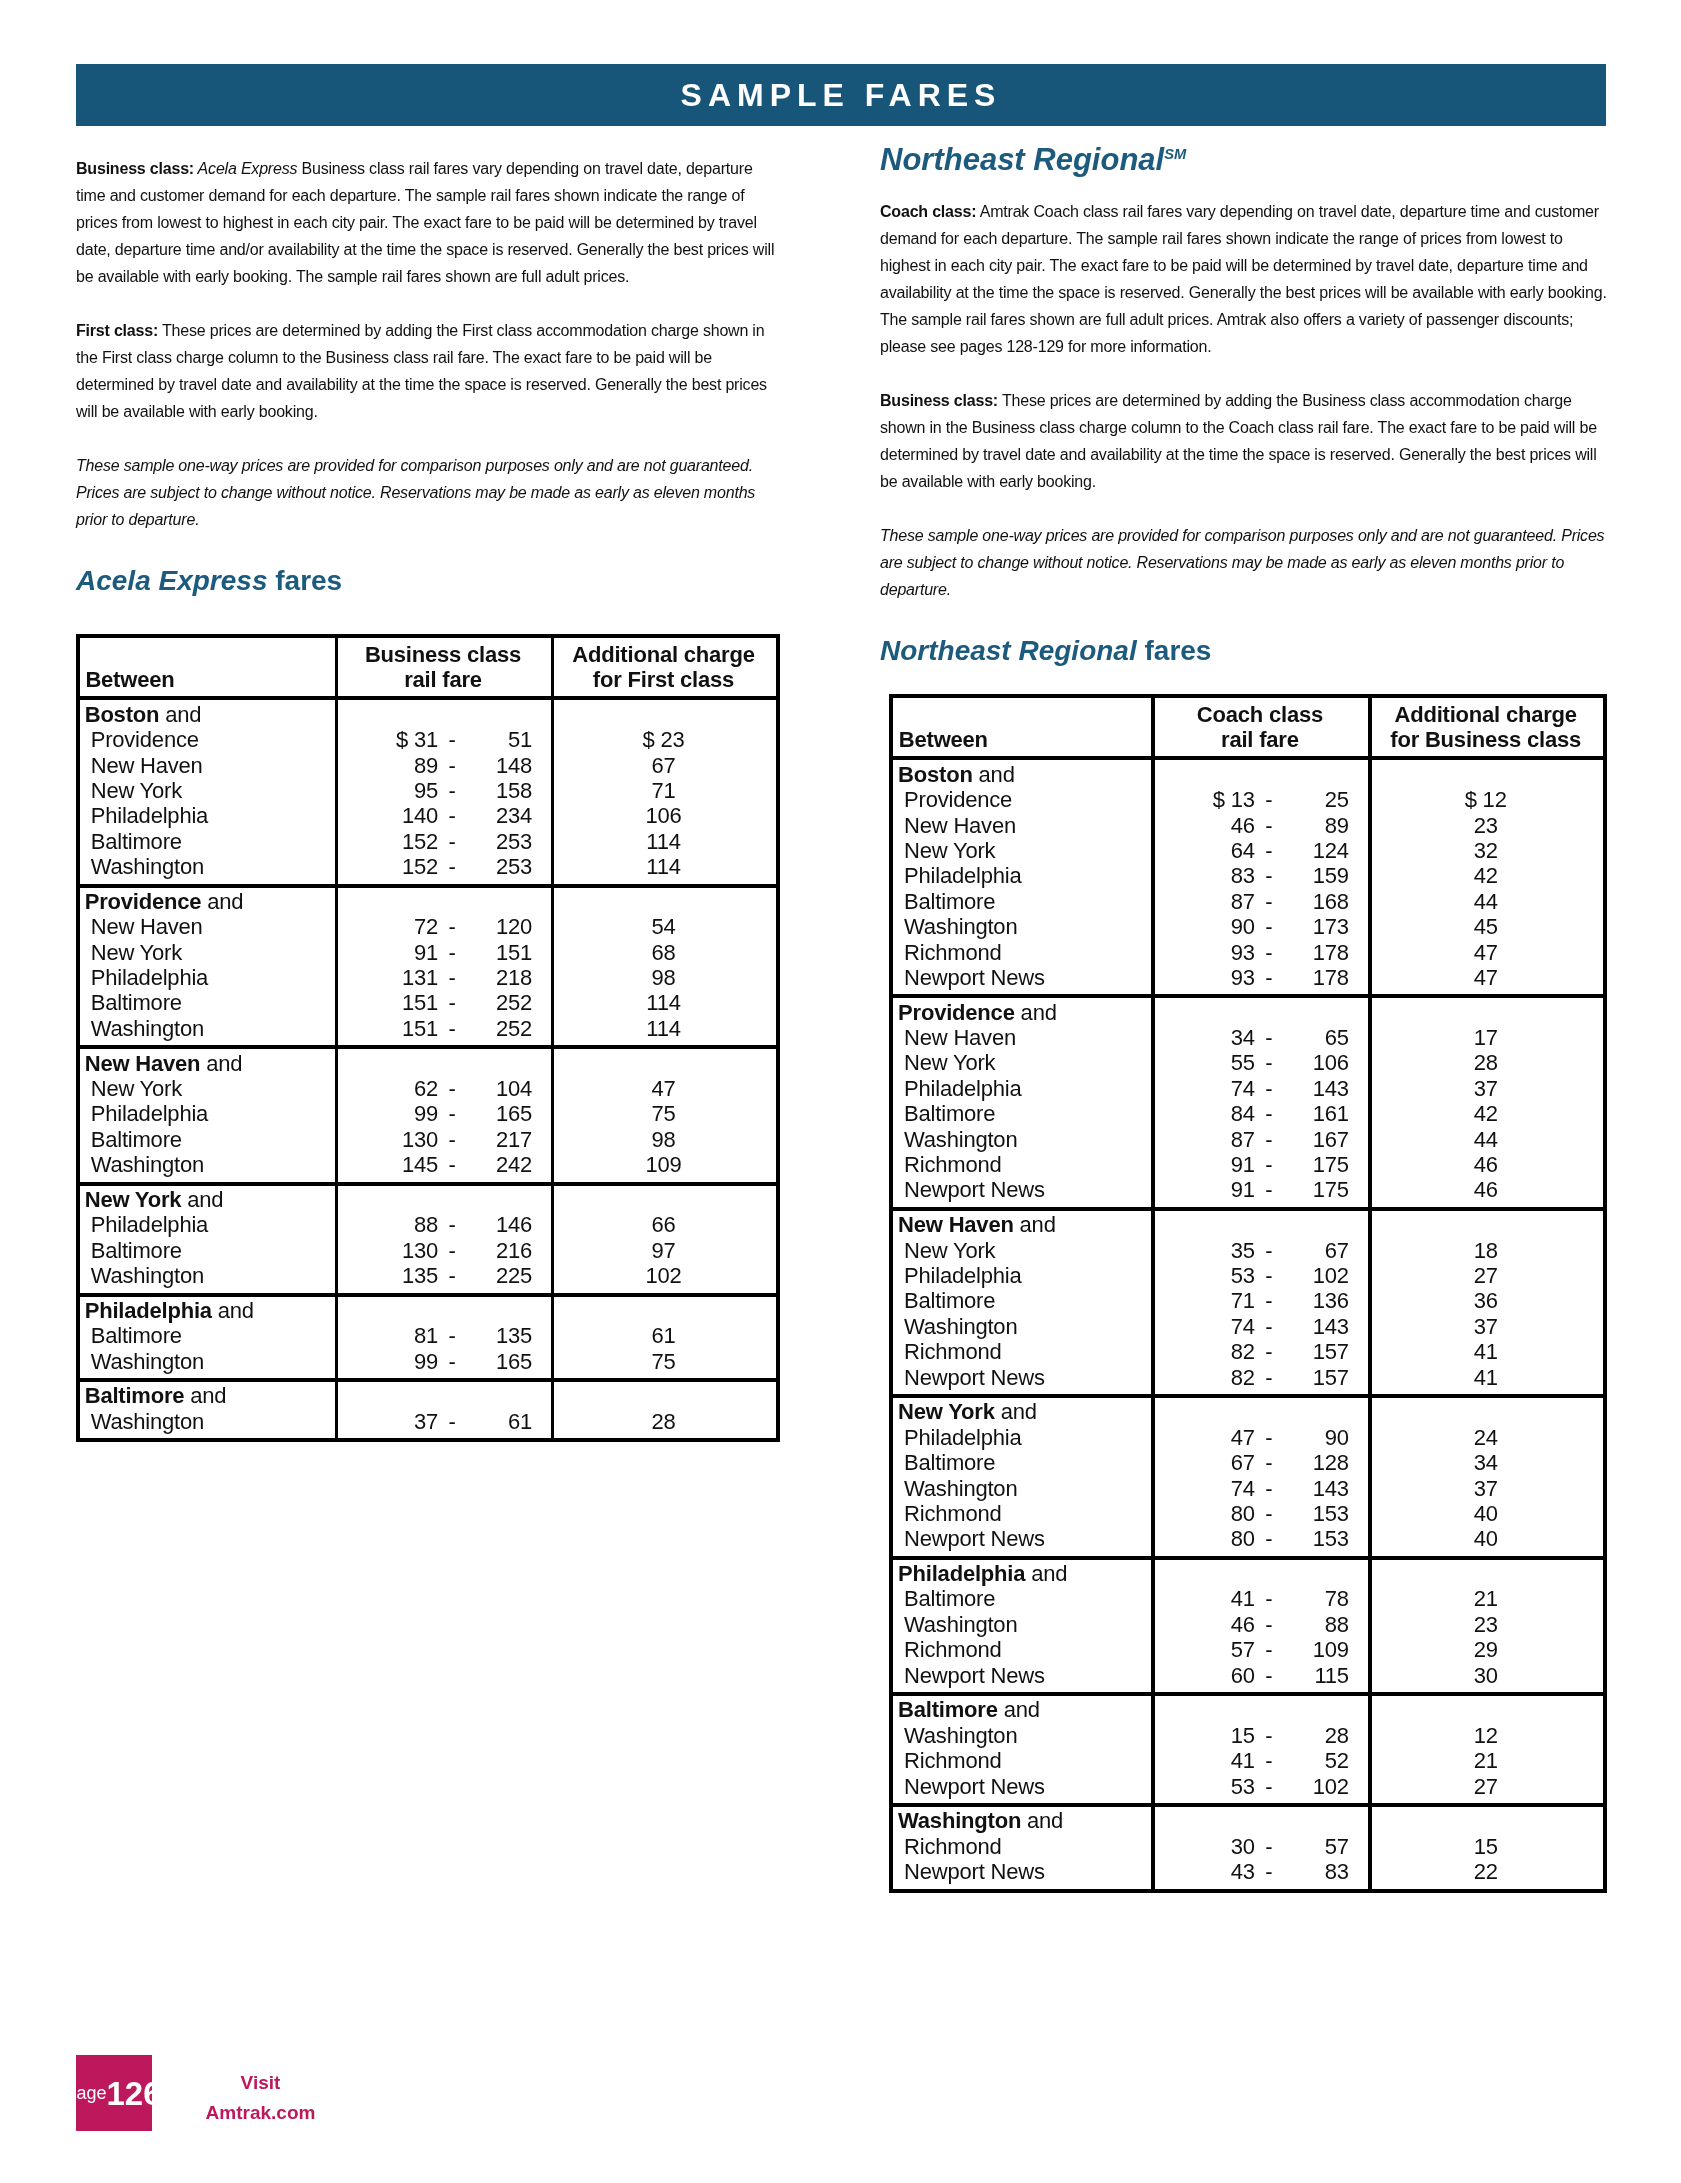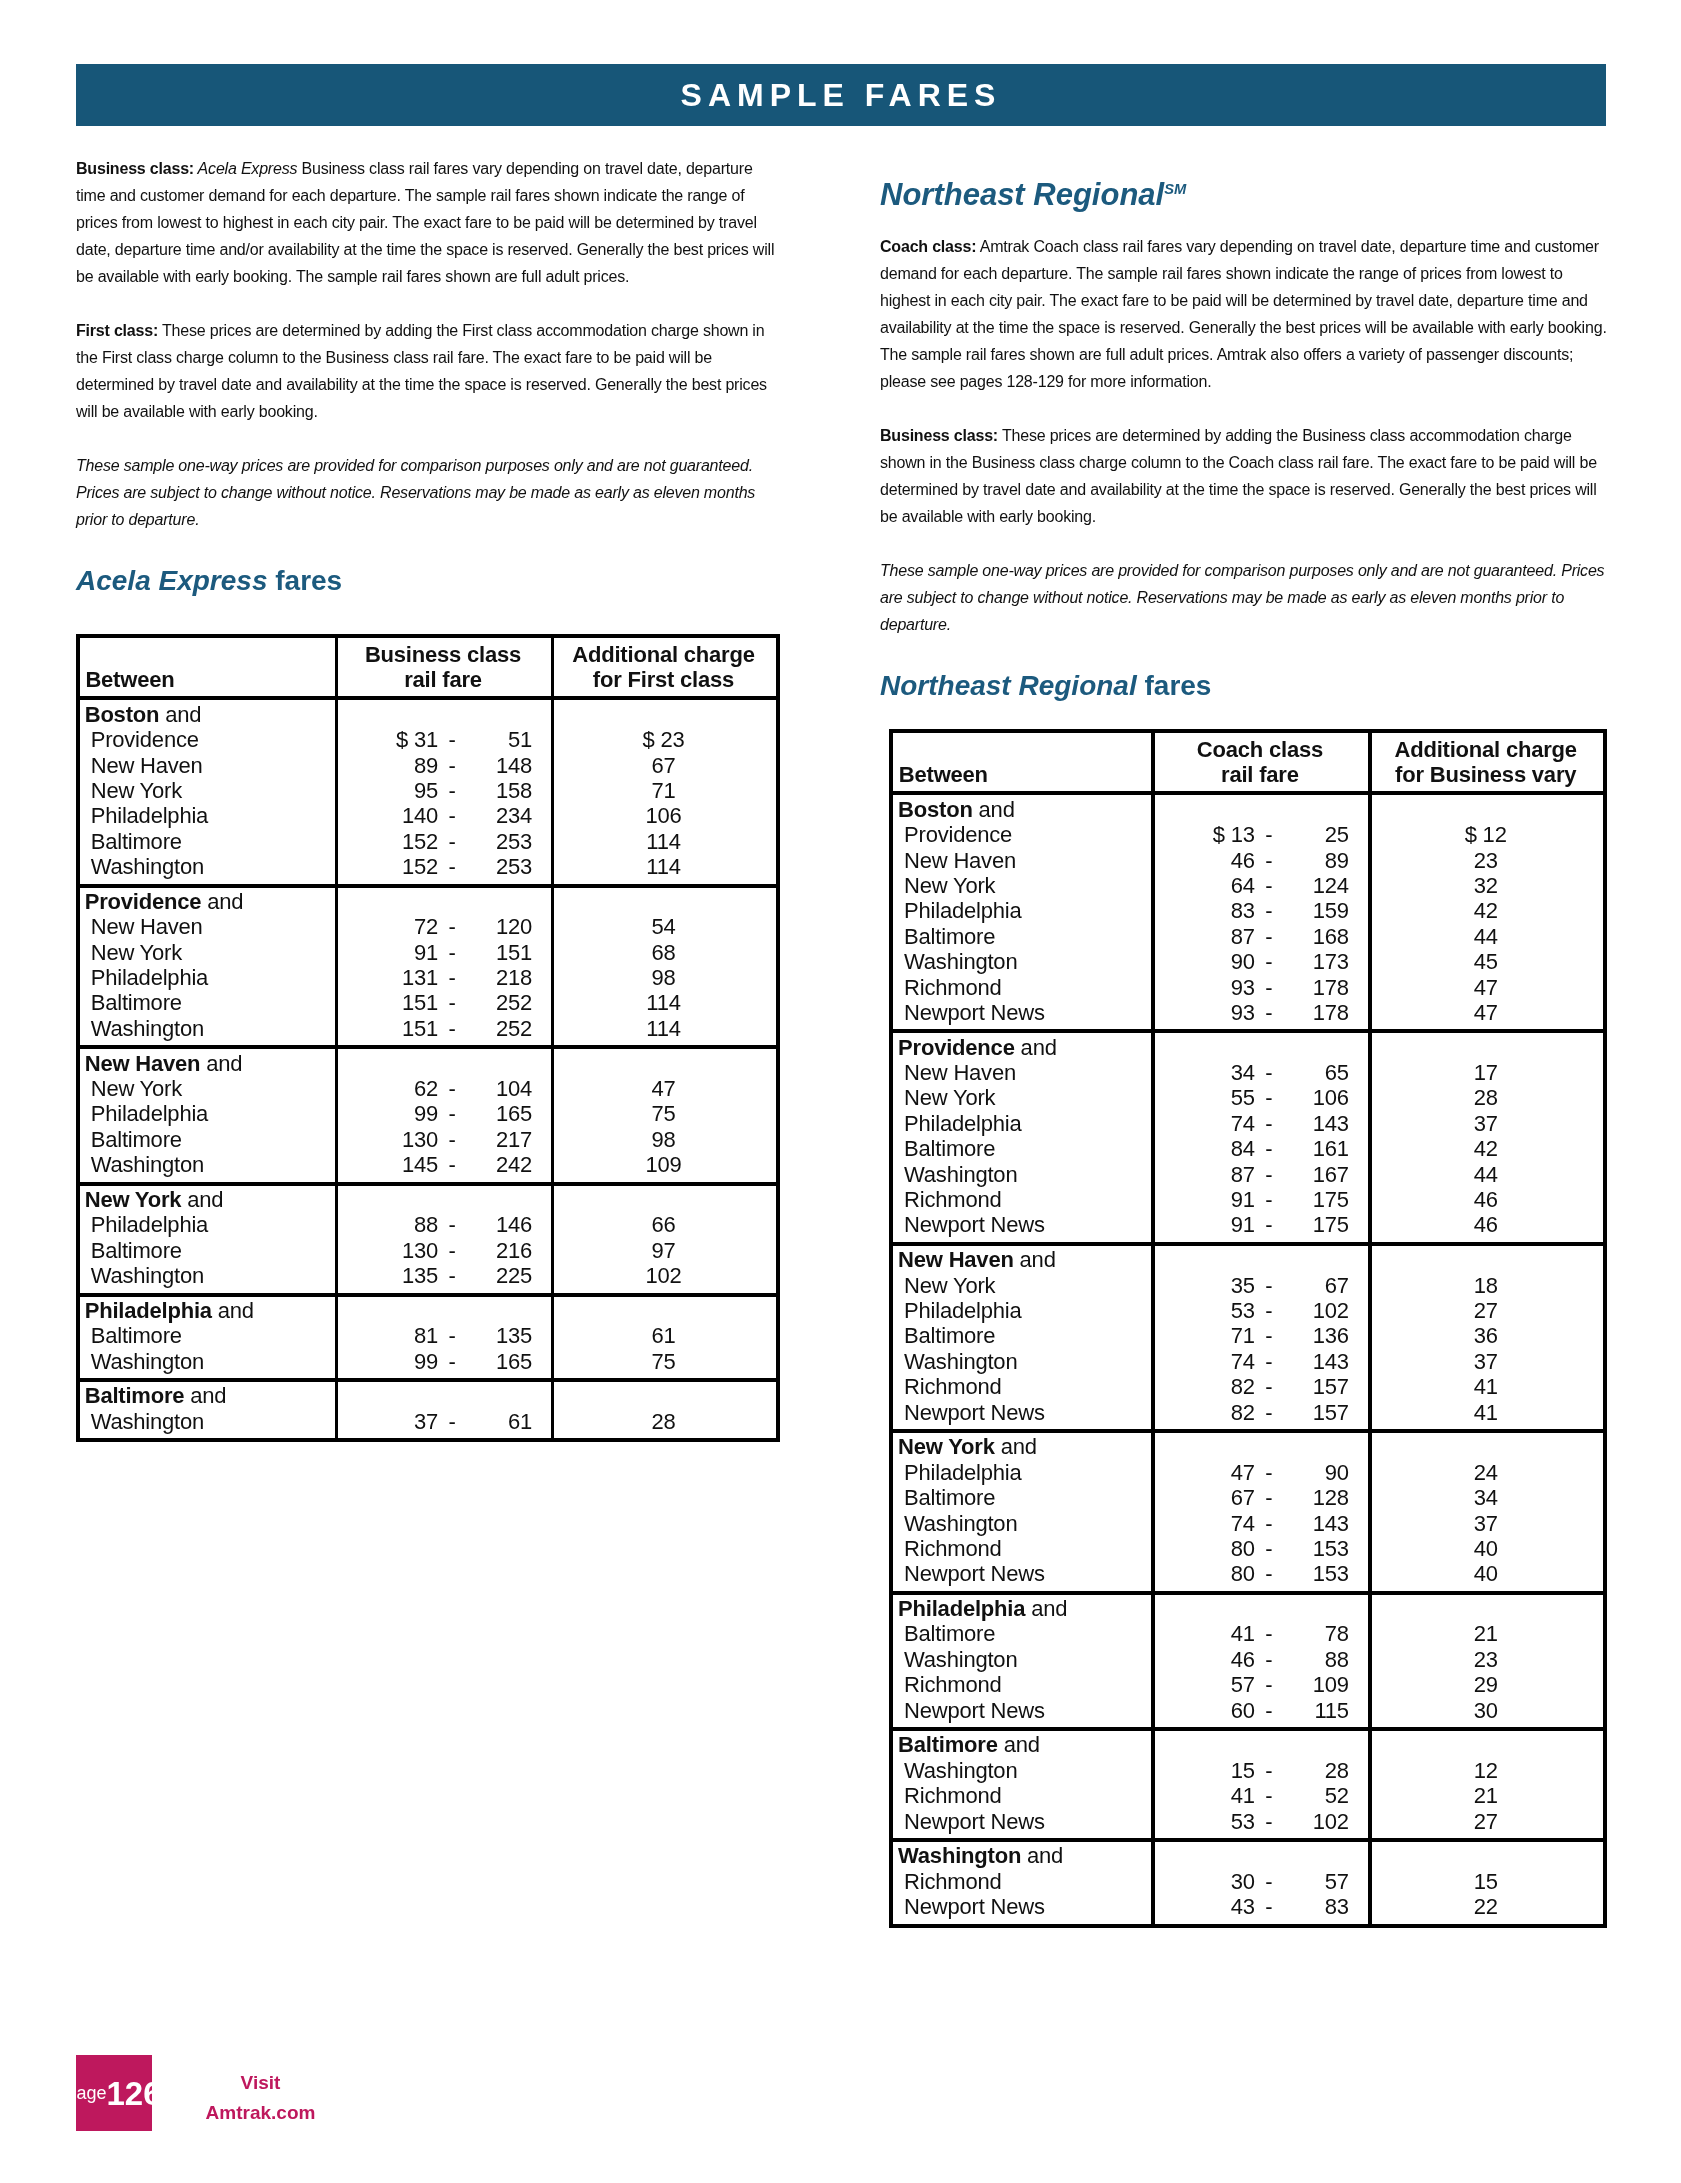--- a/index.html
+++ b/index.html
@@ -9,21 +9,21 @@
   }
   
   .banner{
     position:absolute;left:76px;top:64px;width:1530px;height:62px;
     background:#175678;color:#ffffff;display:flex;align-items:center;justify-content:center;
     font-size:32px;font-weight:bold;letter-spacing:6px;text-align:center;
   }
   
   .col{position:absolute;top:134px;}
   .col-left{left:76px;width:704px;}
-  .col-right{left:880px;width:727px;margin-top:35px;}
+  .col-right{left:880px;width:727px;}
   h1.sec-heading{
     margin:8px 0 0 0;font-size:31px;line-height:35px;font-weight:bold;font-style:italic;
     color:#1C5A7E;
   }
   h1.sec-heading sup{font-size:14.7px;line-height:0;}
   p.body{font-size:16px;line-height:27px;margin:21.4px 0 0 0;letter-spacing:-0.2px;}
   p.body.m40{margin-top:27px;}
   .lead{font-weight:bold;}
   .it{font-style:italic;}
   p.italicpara{font-style:italic;}
@@ -394,21 +394,21 @@
     <div class="vline v1"></div>
     <div class="vline v2"></div>
     <div class="trow thead">
       <div class="cell th-between">Between</div>
       <div class="cell th-center">
           <span>Coach class</span>
           <span>rail fare</span>
         </div>
       <div class="cell th-center">
           <span>Additional charge</span>
-          <span>for Business vary</span>
+          <span>for Business class</span>
         </div>
     </div>
   <div class="tsection">
         <div class="trow">
           <div class="cell city head-city"><span class="grp">Boston</span><span> and</span></div>
           <div class="cell"></div>
           <div class="cell"></div>
         </div>
         <div class="trow">
           <div class="cell city">Providence</div>

